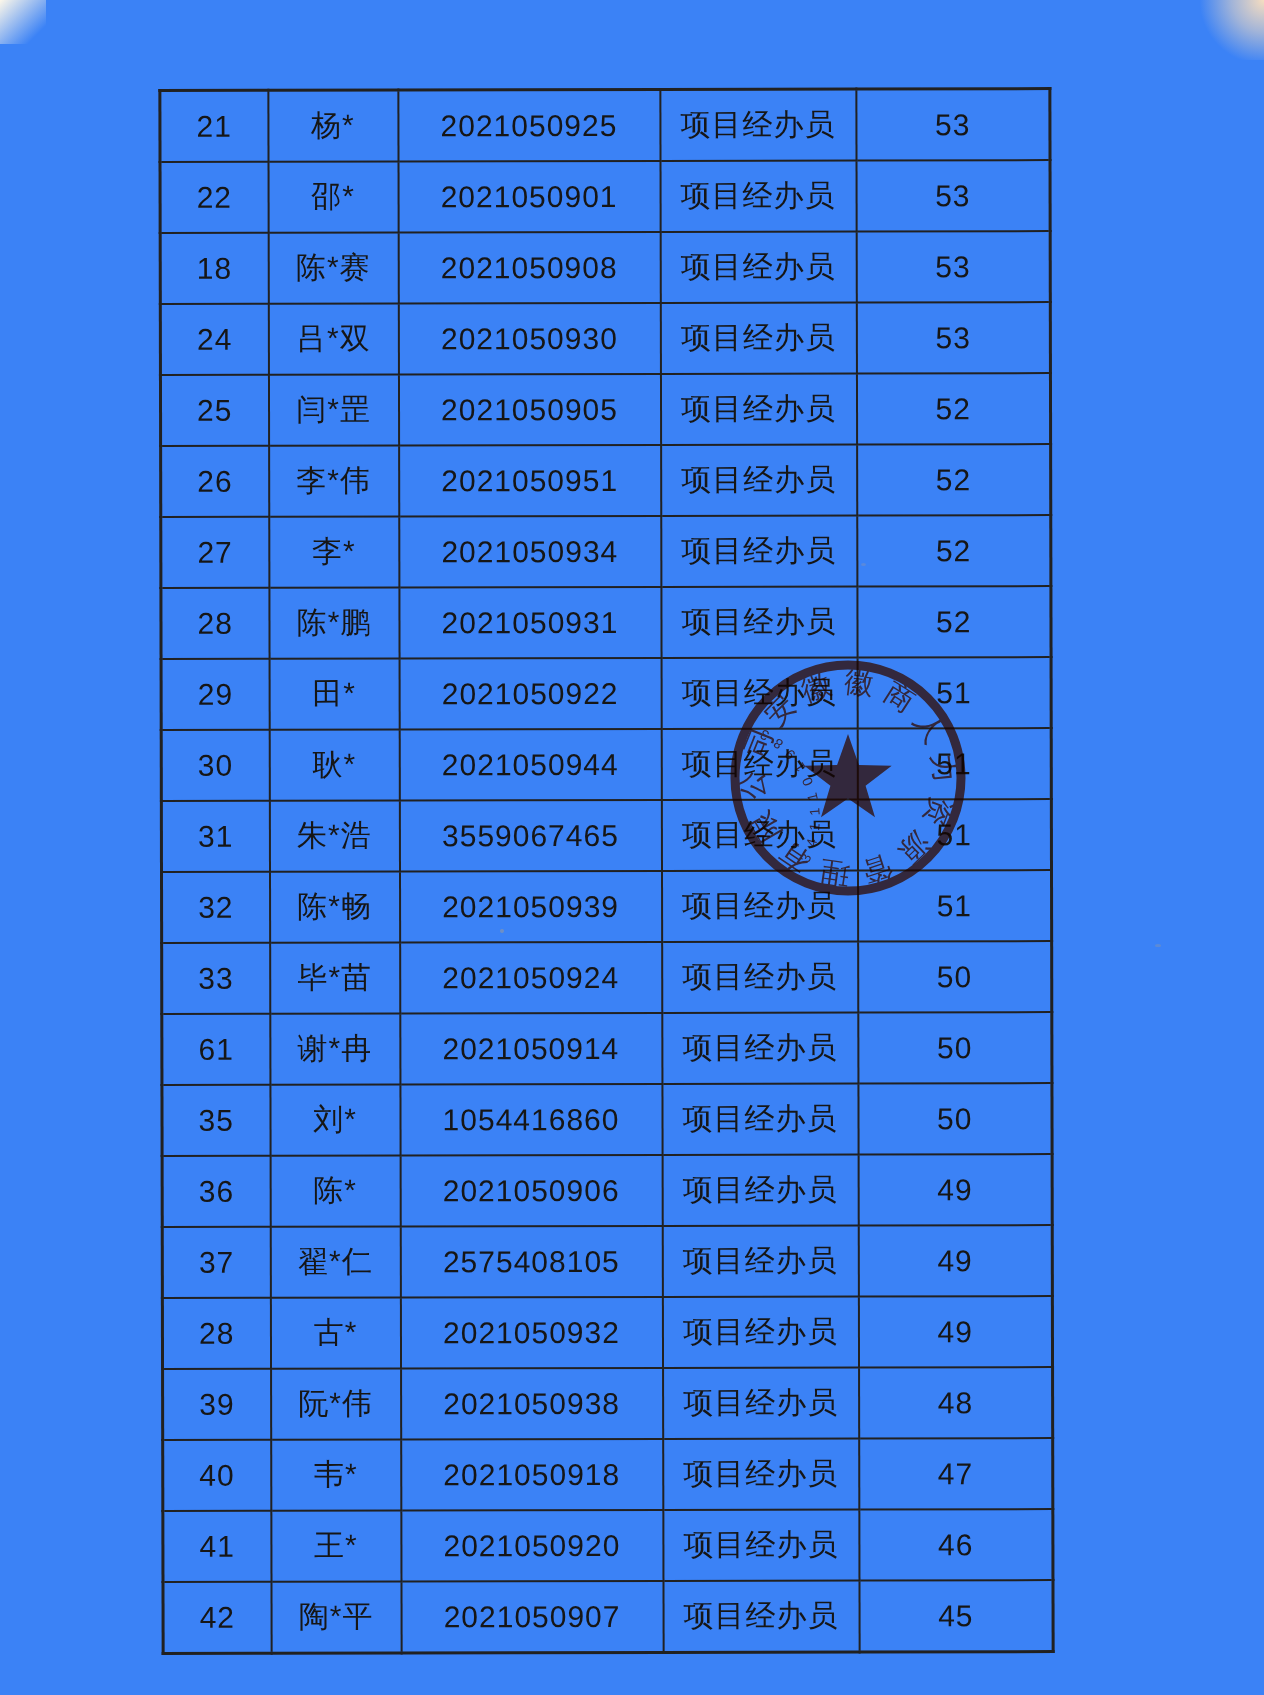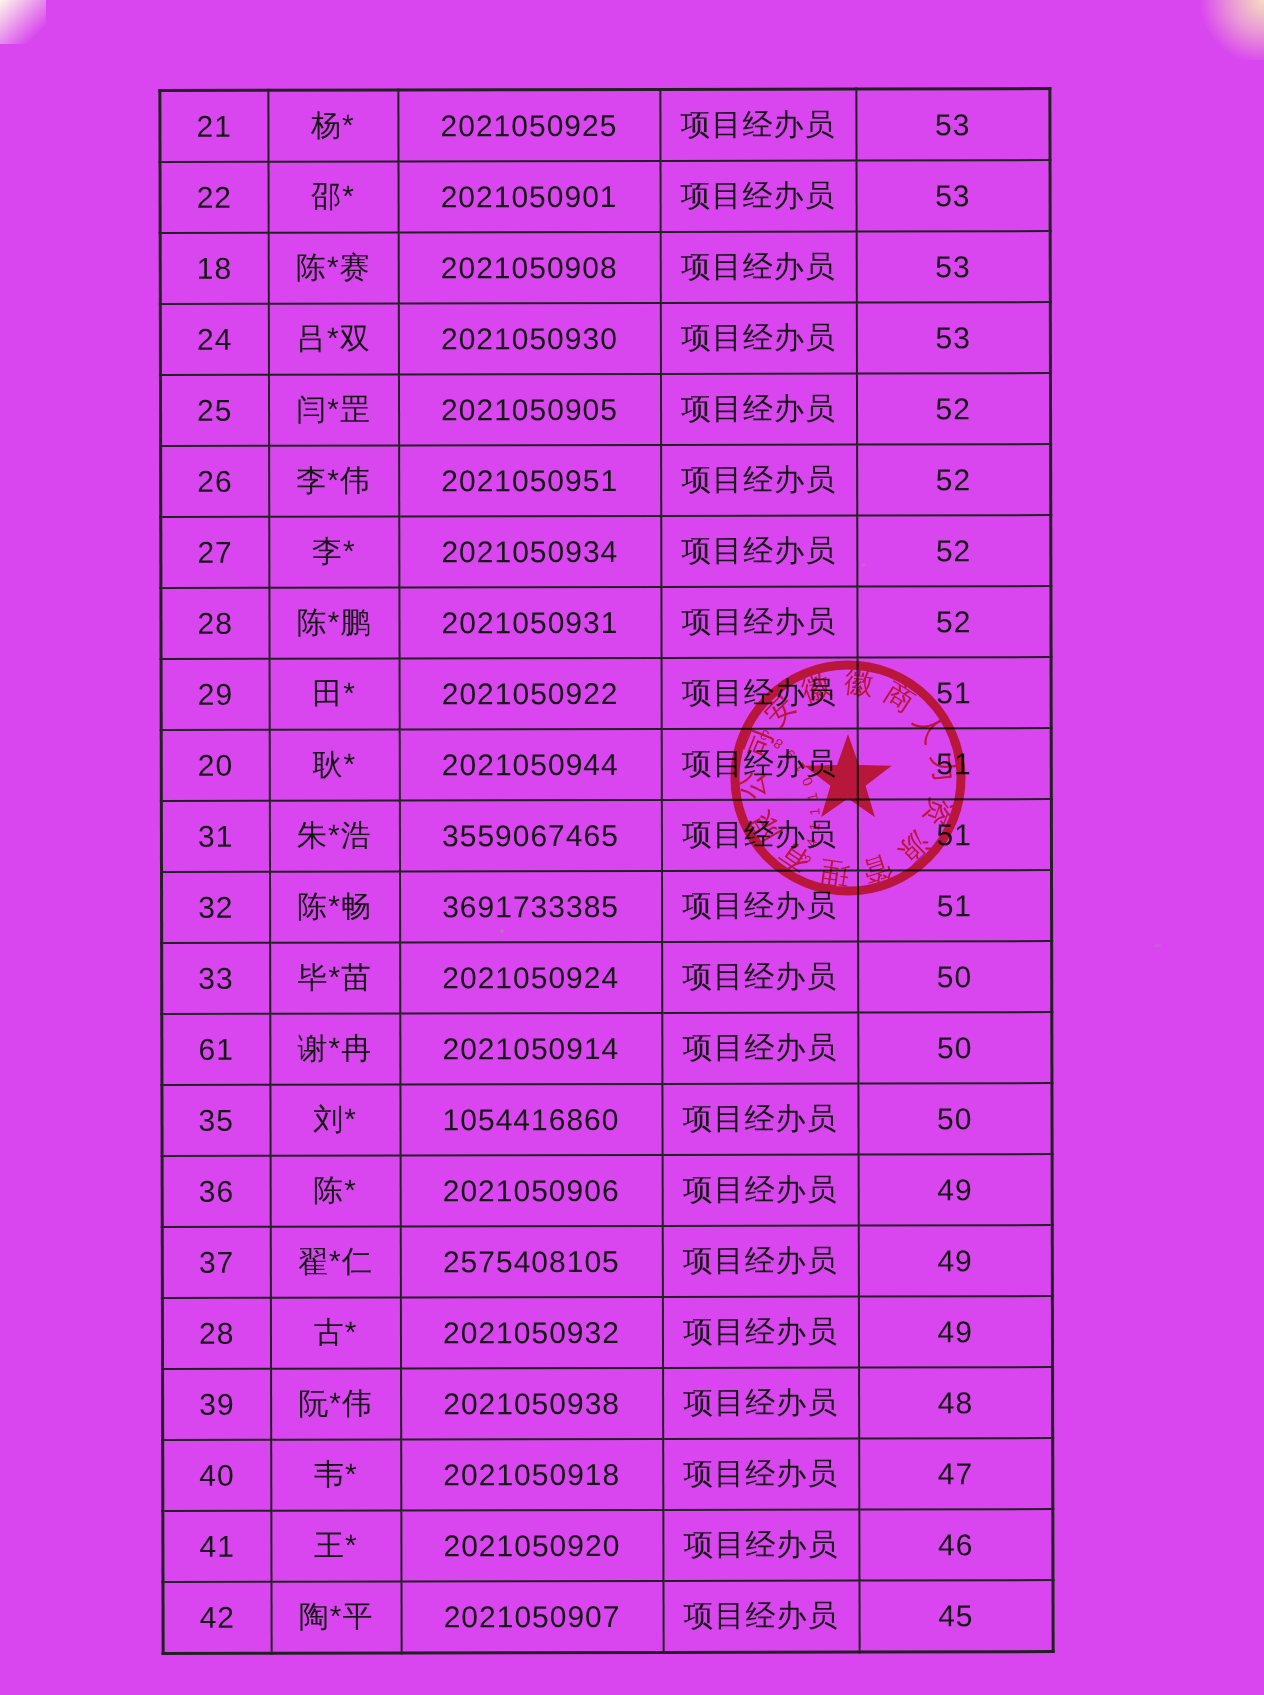--- a/index.html
+++ b/index.html
@@ -1,19 +1,19 @@
 <!DOCTYPE html>
 <html><head>
 <meta charset="utf-8">
 <style>
   html,body{margin:0;padding:0;background:#e8e8e8;}
   .page{
     position:relative;
     width:1264px;height:1695px;
-    background:#d946ef;
+    background:#3b82f6;
     overflow:hidden;
     font-family:"Liberation Sans", sans-serif;
   }
   
   .artifact-tl{
     position:absolute;left:0;top:0;width:46px;height:44px;
     background:linear-gradient(135deg,#fdf8ea 0%,rgba(253,248,234,0) 80%);
     pointer-events:none;
   }
   .artifact-tr{
@@ -134,37 +134,37 @@
           <td>52</td>
         </tr>
         <tr>
           <td>29</td>
           <td>田*</td>
           <td>2021050922</td>
           <td>项目经办员</td>
           <td>51</td>
         </tr>
         <tr>
-          <td>20</td>
+          <td>30</td>
           <td>耿*</td>
           <td>2021050944</td>
           <td>项目经办员</td>
           <td>51</td>
         </tr>
         <tr>
           <td>31</td>
           <td>朱*浩</td>
           <td>3559067465</td>
           <td>项目经办员</td>
           <td>51</td>
         </tr>
         <tr>
           <td>32</td>
           <td>陈*畅</td>
-          <td>3691733385</td>
+          <td>2021050939</td>
           <td>项目经办员</td>
           <td>51</td>
         </tr>
         <tr>
           <td>33</td>
           <td>毕*苗</td>
           <td>2021050924</td>
           <td>项目经办员</td>
           <td>50</td>
         </tr>

